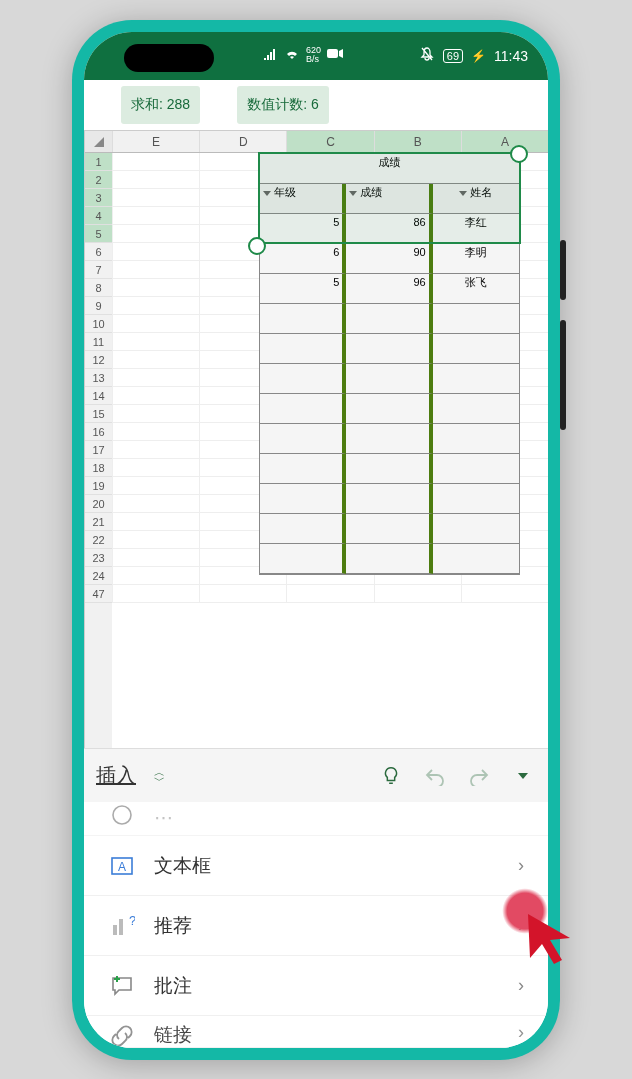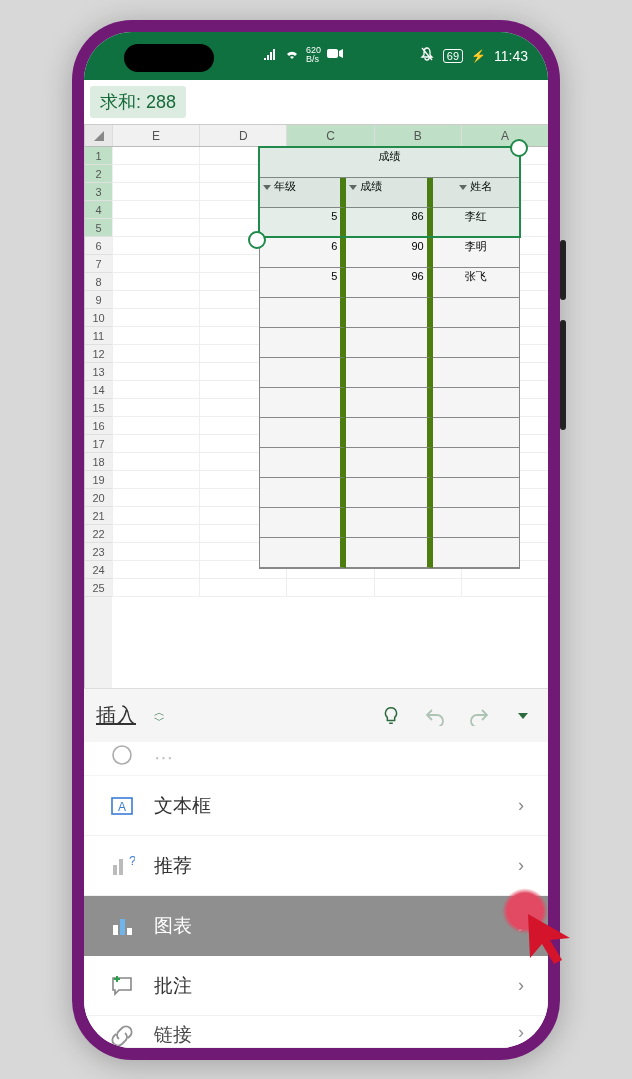--- a/index.html
+++ b/index.html
@@ -11,21 +11,21 @@
     position: relative;
     overflow: hidden;
   }
   .phone {
     position: absolute;
     left: 72px;
     top: 20px;
     width: 488px;
     height: 1040px;
     border-radius: 60px;
-    background: #701a75;
+    background: #14b8a6;
     padding: 12px;
     box-shadow: 0 4px 30px rgba(0,0,0,0.25);
   }
   .screen {
     width: 100%;
     height: 100%;
     border-radius: 48px;
     background: #fff;
     overflow: hidden;
     position: relative;
@@ -67,24 +67,25 @@
     font-size:11px; display:flex; align-items:center; gap:2px;
   }
   
   .summary {
     display:flex; gap:6px; padding:6px 6px;
     background:#fff;
   }
   .summary .pillbox {
     background:#dcece0;
     color:#186a3b;
-    font-size:18px;
-    padding:4px 10px;
+    font-size:14px;
+    padding:10px 10px;
     border-radius:3px;
     white-space:nowrap;
+    margin-left:31px;
   }
   
   .sheet {
     flex:1;
     position:relative;
     background:#fff;
     border-top:1px solid #ccc;
     overflow:hidden;
     direction:rtl; 
   }
@@ -146,21 +147,21 @@
     position:absolute; width:18px; height:18px;
     border:2px solid #1f8a49; background:#fff; border-radius:50%;
   }
   .tablebox {
     position:absolute;
     border:1px solid #888;
     pointer-events:none;
   }
   .tablebox .trow { display:flex; height:30px; }
   .tablebox .tcell {
-    border-right:6px solid #4d7c0f;
+    border-right:4px solid #4d7c0f;
     border-bottom:1px solid #888;
     font-size:11px; line-height:17px;
     background:#f5f5f5;
     overflow:hidden; white-space:nowrap;
     padding:0 3px;
   }
   .tablebox .tcell:last-child { border-right:none;text-align:center; }
   .tablebox .tcell.num { text-align:right; }
   .tablebox .tcell.head { background:#ececec; }
   .tablebox .tcell.title { text-align:center; background:#f0f0f0; }
@@ -269,20 +270,23 @@
           <span>69</span>
         </span>
         <span style="font-size:12px">⚡</span>
         <span>11:43</span>
       </div>
     </div>
 
     <div class="summary">
       <div class="pillbox">
         <span>求和:</span> <span>288</span>
+      </div>
+      <div class="pillbox" style="min-width:0;overflow:hidden">
+        <span>数值计数:</span> <span>6</span>
       </div>
     </div>
 
     <div class="sheet">
       <div class="gridwrap">
 
         <div class="rowhead">
           <div class="corner">
             <svg viewBox="0 0 10 10">
                 <path fill="#888" d="M10 10H0L10 0z"></path>
@@ -306,21 +310,21 @@
               <div class="rh">15</div>
               <div class="rh">16</div>
               <div class="rh">17</div>
               <div class="rh">18</div>
               <div class="rh">19</div>
               <div class="rh">20</div>
               <div class="rh">21</div>
               <div class="rh">22</div>
               <div class="rh">23</div>
               <div class="rh">24</div>
-              <div class="rh">25</div>
+              <div class="rh">47</div>
             </div>
         </div>
         <div class="cols">
           <div class="colhead" id="colhead">
               <div class="ch">E</div>
               <div class="ch">D</div>
               <div class="ch sel">C</div>
               <div class="ch sel">B</div>
               <div class="ch sel">A</div>
             </div>
@@ -636,31 +640,20 @@
           <svg width="26" height="26" viewBox="0 0 26 26">
             <rect x="4" y="12" width="4" height="10" fill="#bbb"></rect>
             <rect x="10" y="6" width="4" height="16" fill="#bbb"></rect>
             <text x="20" y="12" font-size="13" fill="#3b7dd8">?</text>
           </svg>
         </span>
         <span>推荐</span>
         <span class="chev">›</span>
       </div>
 
-      <div class="item active">
-        <span class="picon">
-          <svg width="26" height="26" viewBox="0 0 26 26">
-            <rect x="4" y="12" width="5" height="10" fill="#fff"></rect>
-            <rect x="11" y="6" width="5" height="16" fill="#6fb4ea"></rect>
-            <rect x="18" y="15" width="5" height="7" fill="#fff"></rect>
-          </svg>
-        </span>
-        <span>图表</span>
-        <span class="chev">›</span>
-      </div>
 
       <div class="item">
         <span class="picon">
           <svg width="26" height="26" viewBox="0 0 26 26">
               <path fill="none" stroke="#888" stroke-width="1.6" d="M4 5h18v12H10l-4 4v-4H4z"></path>
               <path stroke="#2aa04a" stroke-width="2" d="M8 3v6M5 6h6"></path>
             </svg>
         </span>
         <span>批注</span>
         <span class="chev">›</span>

